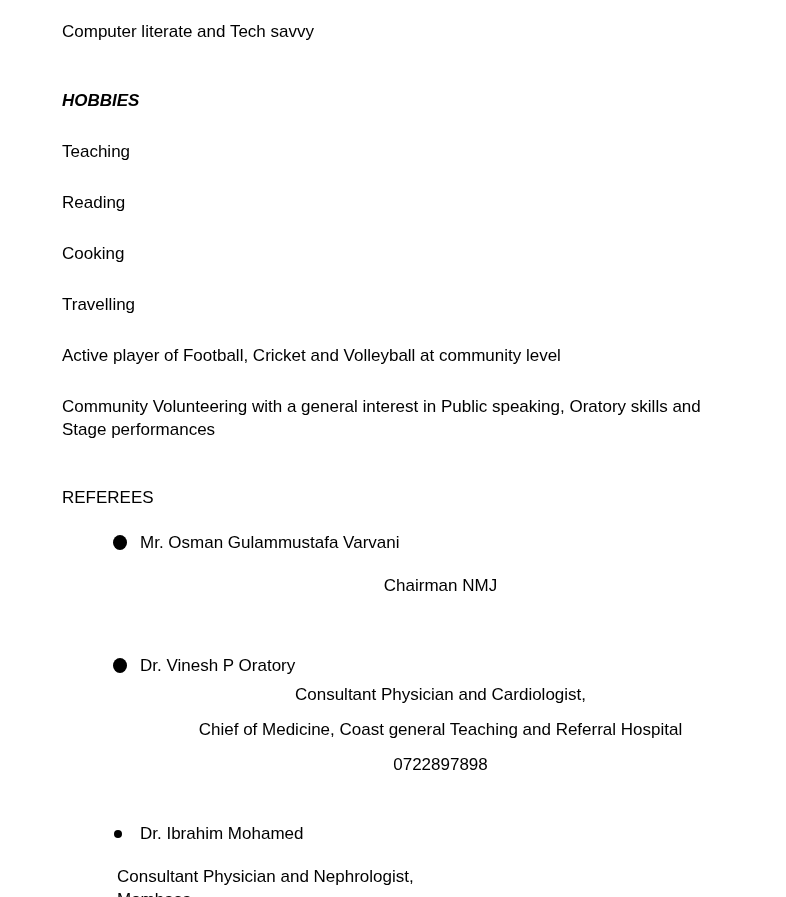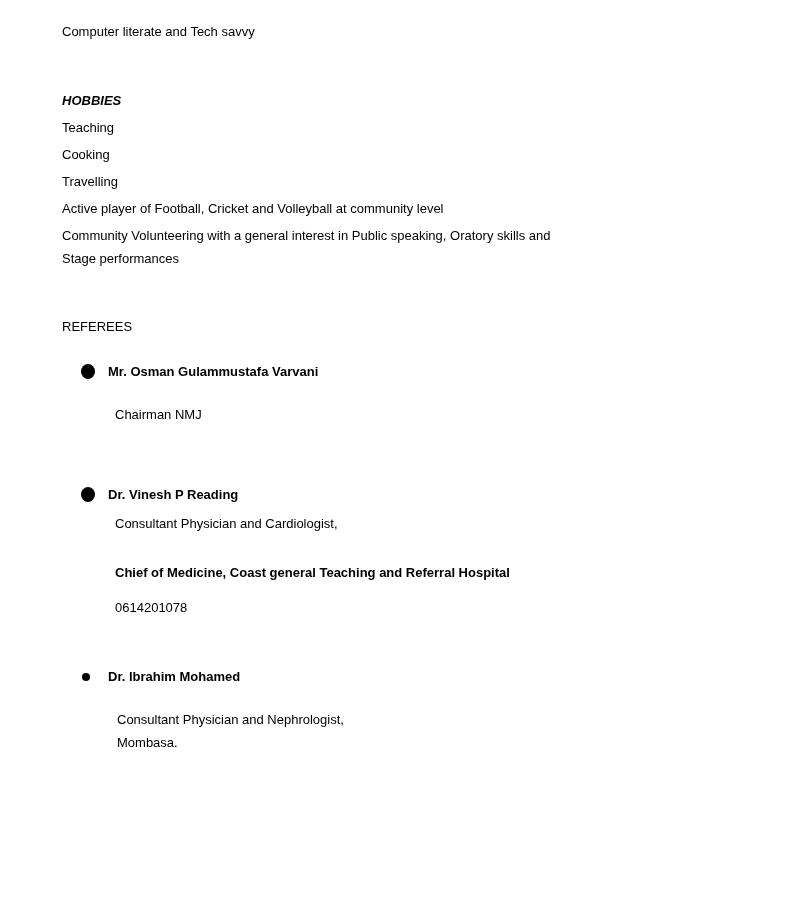--- a/index.html
+++ b/index.html
@@ -4,85 +4,86 @@
 <style>
   * { margin: 0; padding: 0; box-sizing: border-box; }
   html, body { background: #ffffff; }
   .page {
     position: relative;
     width: 786px;
     height: 897px;
     background: #ffffff;
     color: #000000;
     font-family: "Liberation Sans", "DejaVu Sans", sans-serif;
-    font-size: 13px;
+    font-size: 17px;
     line-height: 23px;
     padding: 20px 20px 0 62px;
     overflow: hidden;
   }
   .para { margin: 0; }
 
   .h-hobbies   { margin-top: 46px; font-weight: 700; font-style: italic; }
-  .hobby       { margin-top: 4px; }
+  .hobby       { margin-top: 28px; }
   .h-referees  { margin-top: 45px; font-weight: 400; }
 
-  .ref-name  { position: relative; margin-left: 46px; font-weight: 700; }
-  .ref-line  { margin-left: 53px; }
+  .ref-name  { position: relative; margin-left: 78px; font-weight: 400; }
+  .ref-line  { margin-left: 53px; text-align: center; }
 
   .ref1-name  { margin-top: 22px; }
   .ref1-role  { margin-top: 20px; }
   .ref1-phone { margin-top: 11px; }
 
   .ref2-name  { margin-top: 57px; }
   .ref2-role1 { margin-top: 6px; }
-  .ref2-role2 { margin-top: 26px; font-weight: bold; }
+  .ref2-role2 { margin-top: 12px; }
   .ref2-phone { margin-top: 12px; }
 
   .ref3-name  { margin-top: 46px; }
   .ref3-role  { margin-top: 20px; margin-left: 55px; }
   .ref3-phone { margin-top: 12px; }
 
   .bullet { position: absolute; background: #000000; border-radius: 50%; }
   .bullet-lg { width: 14px; height: 15px; left: -27px; top: 4px; }
   .bullet-sm { width: 8px;  height: 8px;  left: -26px; top: 8px; }
 </style>
 </head>
 <body>
 
 <div class="page">
 
   <div class="para">Computer literate and Tech savvy</div>
 
   <div class="para h-hobbies">HOBBIES</div>
 
   <div class="para hobby">Teaching</div>
+  <div class="para hobby">Reading</div>
   <div class="para hobby">Cooking</div>
   <div class="para hobby">Travelling</div>
   <div class="para hobby">Active player of Football, Cricket and Volleyball at community level</div>
 
   <div class="para hobby">
     <div>Community Volunteering with a general interest in Public speaking, Oratory skills and</div>
     <div>Stage performances</div>
   </div>
 
   <div class="para h-referees">REFEREES</div>
 
   <div class="para ref-name ref1-name">
     <span class="bullet bullet-lg"></span>
     <span>Mr. Osman Gulammustafa Varvani</span>
   </div>
   <div class="para ref-line ref1-role">Chairman NMJ</div>
 
   <div class="para ref-name ref2-name">
     <span class="bullet bullet-lg"></span>
-    <span>Dr. Vinesh P Reading</span>
+    <span>Dr. Vinesh P Oratory</span>
   </div>
   <div class="para ref-line ref2-role1">Consultant Physician and Cardiologist,</div>
   <div class="para ref-line ref2-role2">Chief of Medicine, Coast general Teaching and Referral Hospital</div>
-  <div class="para ref-line ref2-phone">0614201078</div>
+  <div class="para ref-line ref2-phone">0722897898</div>
 
   <div class="para ref-name ref3-name">
     <span class="bullet bullet-sm"></span>
     <span>Dr. Ibrahim Mohamed</span>
   </div>
   <div class="para ref3-role">
     <div>Consultant Physician and Nephrologist,</div>
     <div>Mombasa.</div>
   </div>
 

